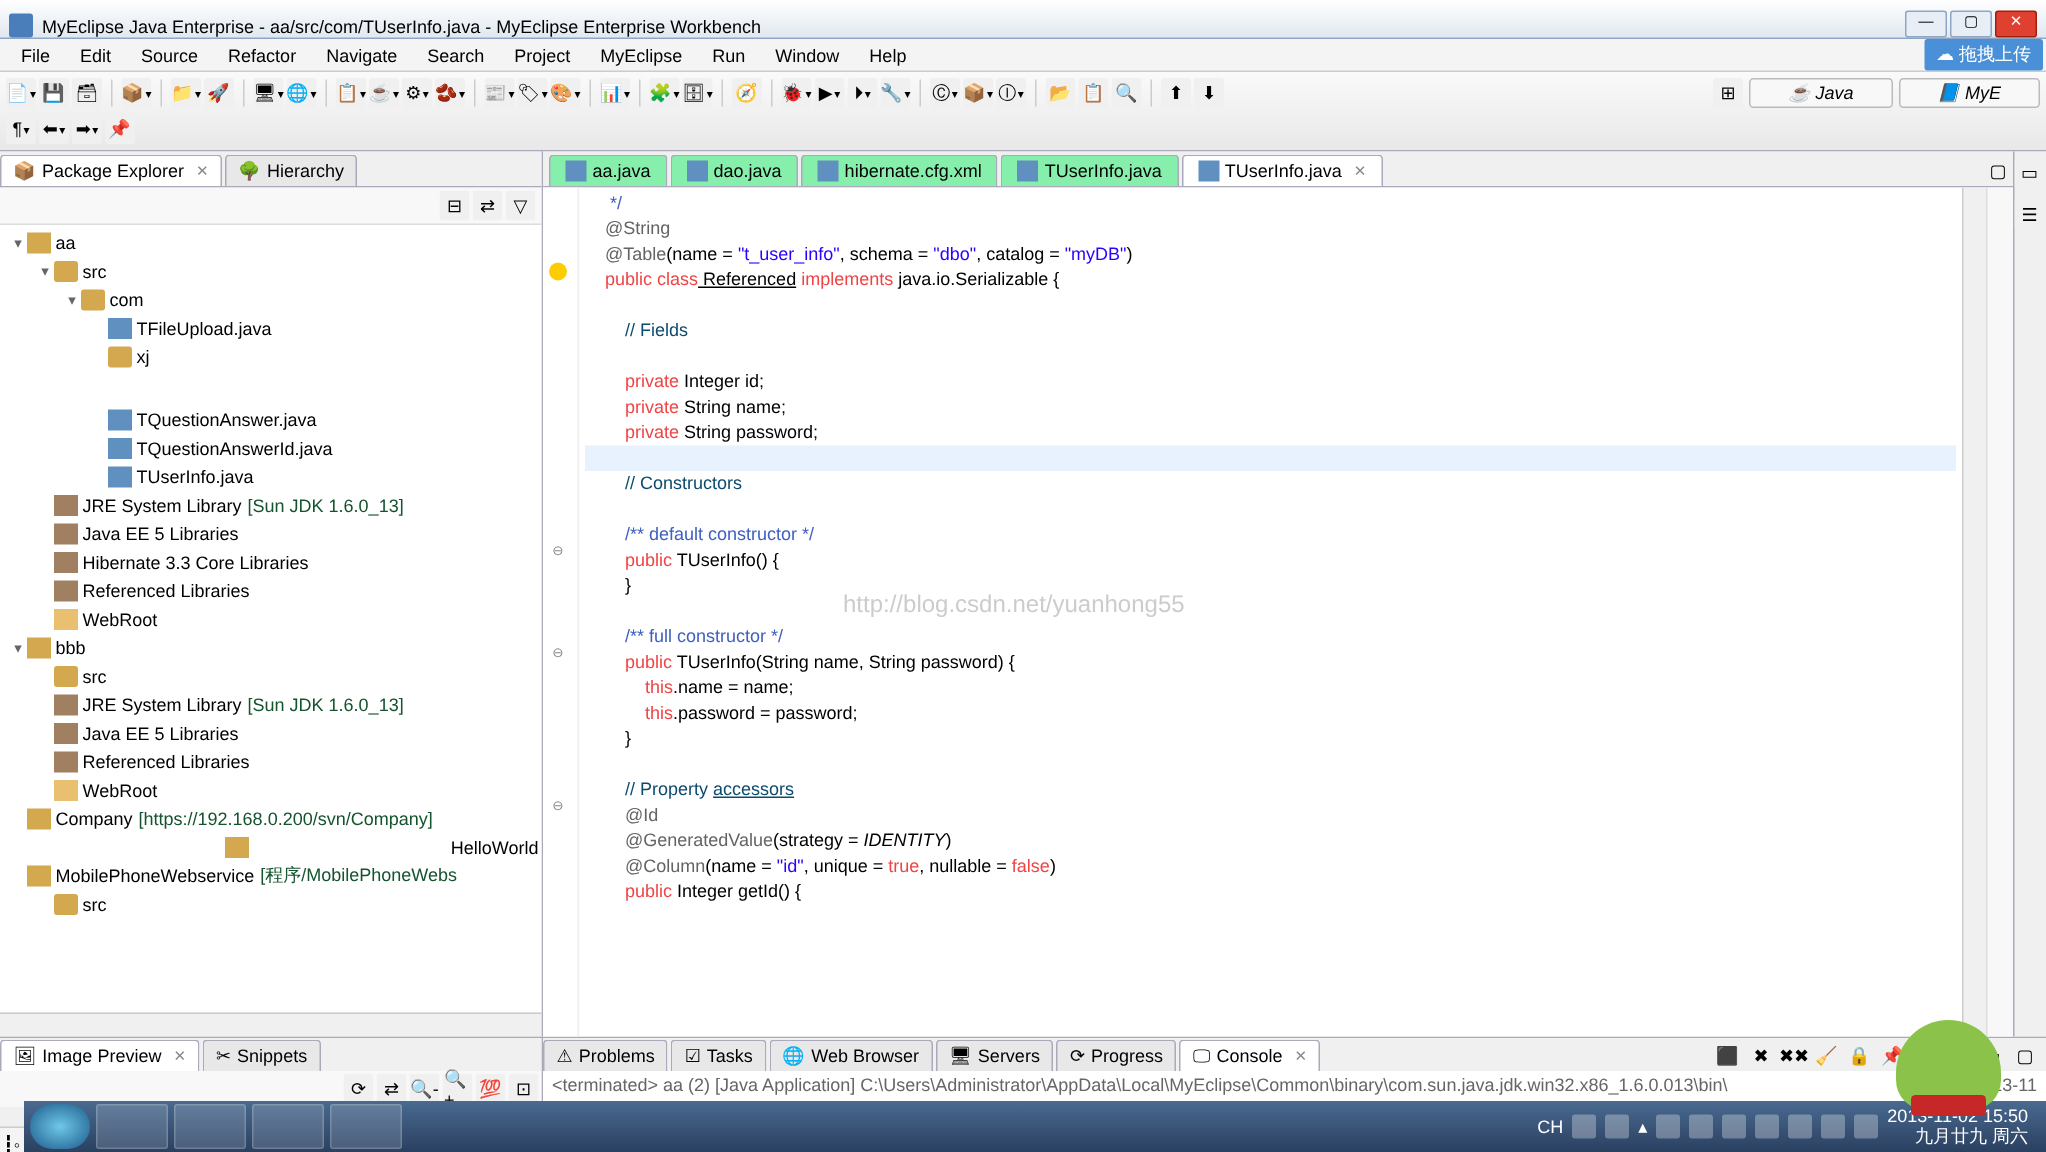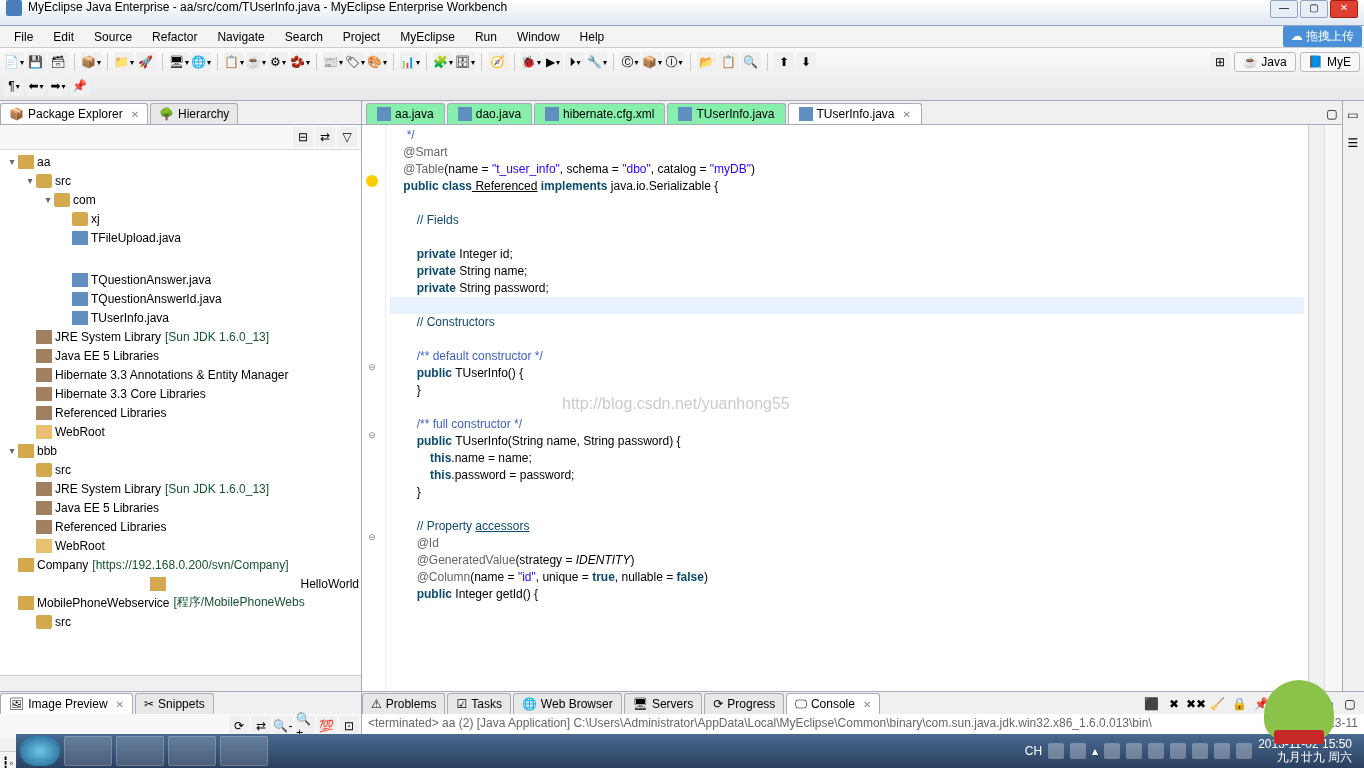--- a/index.html
+++ b/index.html
@@ -1,32 +1,32 @@
 <!DOCTYPE html>
 <html><head>
 <meta charset="utf-8">
 <style>
 * { box-sizing: border-box; font-family: Tahoma, sans-serif; font-size: 12px; margin: 0; padding: 0; }
 body { background: #f0f0f0; width: 1364px; height: 768px; overflow: hidden; position: relative; }
-.titlebar { height: 26px; background: linear-gradient(#fff,#e0e8f0); border-bottom: 1px solid #8ea6c4; display: flex; align-items: flex-start; padding: 0 6px; }
+.titlebar { height: 26px; background: linear-gradient(#fff,#e0e8f0); border-bottom: 1px solid #8ea6c4; display: flex; align-items: flex-end; padding: 0 6px; }
 .titlebar .icon { width: 16px; height: 16px; background: #4a7ebb; border-radius: 2px; margin-right: 6px; }
 .titlebar .title { flex: 1; color: #000; }
 .titlebar .wbtns { display: flex; gap: 2px; }
 .titlebar .wbtn { width: 28px; height: 18px; background: #e8eef6; border: 1px solid #8ea6c4; border-radius: 2px; text-align: center; line-height: 14px; font-size: 10px; }
 .titlebar .wbtn.close { background: #e04030; color: #fff; border-color: #a02010; }
 .menubar { height: 22px; background: #f4f4f4; display: flex; align-items: center; padding: 0 4px; border-bottom: 1px solid #ccc; position: relative; }
 .menubar .mi { padding: 2px 10px; cursor: default; }
 .menubar .right-badge { position: absolute; right: 2px; top: 0; background: #4a90d9; color: #fff; padding: 2px 8px; border-radius: 2px; }
 .toolbars { background: linear-gradient(#fafafa,#e8e8e8); border-bottom: 1px solid #aab; padding: 2px 4px; }
 .toolbar-row { display: flex; align-items: center; height: 24px; gap: 2px; }
 .tbtn { width: 20px; height: 20px; background: #f0f0f0; border: 1px solid transparent; border-radius: 2px; display: inline-flex; align-items: center; justify-content: center; font-size: 12px; }
 .sep { width: 1px; height: 18px; background: #ccc; margin: 0 4px; }
 .dropdown-arrow::after { content: "▾"; font-size: 8px; margin-left: 1px; }
 .persp-right { margin-left: auto; display: flex; gap: 4px; align-items: center; }
-.persp-btn { padding: 2px 8px; background: #f8f8f8; border: 1px solid #bbb; border-radius: 3px; }
+.persp-btn { padding: 2px 25px; background: #f8f8f8; border: 1px solid #bbb; border-radius: 3px; font-style: italic; }
 
 .main-area { display: flex; height: 590px; }
 .left-panel { width: 362px; display: flex; flex-direction: column; border-right: 1px solid #aab; }
 .view-tabs { display: flex; background: #f0f0f0; border-bottom: 1px solid #aab; height: 24px; align-items: flex-end; }
 .view-tab { padding: 3px 8px; background: #fff; border: 1px solid #aab; border-bottom: none; margin-right: 2px; border-radius: 3px 3px 0 0; display: flex; align-items: center; gap: 4px; }
 .view-tab.inactive { background: #e8e8e8; }
 .view-tab .x { font-size: 10px; color: #888; margin-left: 4px; }
 .view-toolbar { display: flex; justify-content: flex-end; padding: 2px 4px; gap: 2px; background: #f8f8f8; border-bottom: 1px solid #ddd; }
 .tree { flex: 1; overflow: auto; background: #fff; padding: 2px; }
 .tree-item { display: flex; align-items: center; height: 19px; padding-left: 4px; white-space: nowrap; }
@@ -43,21 +43,21 @@
 .editor-area { flex: 1; display: flex; flex-direction: column; }
 .editor-tabs { display: flex; background: #f0f0f0; border-bottom: 1px solid #aab; height: 24px; align-items: flex-end; padding-left: 4px; }
 .editor-tab { padding: 3px 10px; background: #86efac; border: 1px solid #aab; border-bottom: none; margin-right: 2px; border-radius: 3px 3px 0 0; display: flex; align-items: center; gap: 4px; }
 .editor-tab.active { background: #fff; }
 .editor-tab .fic { width: 14px; height: 14px; background: #6090c0; }
 .editor-tab .x { color: #888; margin-left: 4px; font-size: 10px; }
 .editor-body { flex: 1; display: flex; background: #fff; overflow: hidden; position: relative; }
 .gutter { width: 24px; background: #fff; border-right: 1px solid #eee; position: relative; }
 .gutter .mark { position: absolute; left: 4px; width: 12px; height: 12px; border-radius: 6px; font-size: 9px; text-align: center; line-height: 12px; }
 .code { flex: 1; padding: 2px 4px; font-family: 'Courier New', monospace; font-size: 13px; line-height: 17px; white-space: pre; overflow: auto; }
-.code .kw { color: #0c4a6e; font-weight: bold; }
+.code .kw { color: #ef4444; font-weight: normal; }
 .code .str { color: #2a00ff; }
 .code .cm { color: #0c4a6e; }
 .code .jd { color: #3f5fbf; }
 .code .an { color: #646464; }
 .code .hl-line { background: #e8f2fe; display: inline-block; width: 100%; }
 .code .underline { text-decoration: underline; }
 .watermark { position: absolute; top: 270px; left: 200px; color: #ccc; font-size: 16px; font-family: sans-serif; pointer-events: none; }
 .right-strip { width: 18px; background: #f8f8f8; border-left: 1px solid #ddd; }
 .vscroll { width: 16px; background: #f0f0f0; border-left: 1px solid #ccc; }
 .outline-strip { width: 22px; background: #f0f0f0; border-left: 1px solid #aab; padding-top: 4px; }
@@ -193,28 +193,28 @@
           <span class="ic ic-pkg"></span>
           <span>src</span>
         </div>
         <div class="tree-item" style="padding-left: 40px;">
           <span class="tw">▾</span>
           <span class="ic ic-pkg"></span>
           <span>com</span>
         </div>
         <div class="tree-item" style="padding-left: 58px;">
           <span class="tw"></span>
+          <span class="ic ic-java"></span>
+          <span>TFileUpload.java</span>
+        </div>
+        <div class="tree-item" style="padding-left: 58px;">
+          <span class="tw"></span>
           <span class="ic ic-pkg"></span>
           <span>xj</span>
         </div>
-        <div class="tree-item" style="padding-left: 58px;">
-          <span class="tw"></span>
-          <span class="ic ic-java"></span>
-          <span>TFileUpload.java</span>
-        </div>
         <div class="tree-item" style="padding-left: 58px; margin-top: 23px;">
           <span class="tw"></span>
           <span class="ic ic-java"></span>
           <span>TQuestionAnswer.java</span>
         </div>
         <div class="tree-item" style="padding-left: 58px;">
           <span class="tw"></span>
           <span class="ic ic-java"></span>
           <span>TQuestionAnswerId.java</span>
         </div>
@@ -226,25 +226,20 @@
         <div class="tree-item" style="padding-left: 22px;">
           <span class="tw"></span>
           <span class="ic ic-lib"></span>
           <span>JRE System Library</span>
           <span class="extra">[Sun JDK 1.6.0_13]</span>
         </div>
         <div class="tree-item" style="padding-left: 22px;">
           <span class="tw"></span>
           <span class="ic ic-lib"></span>
           <span>Java EE 5 Libraries</span>
-        </div>
-        <div class="tree-item" style="padding-left: 22px;">
-          <span class="tw"></span>
-          <span class="ic ic-lib"></span>
-          <span>Hibernate 3.3 Annotations &amp; Entity Manager</span>
         </div>
         <div class="tree-item" style="padding-left: 22px;">
           <span class="tw"></span>
           <span class="ic ic-lib"></span>
           <span>Hibernate 3.3 Core Libraries</span>
         </div>
         <div class="tree-item" style="padding-left: 22px;">
           <span class="tw"></span>
           <span class="ic ic-lib"></span>
           <span>Referenced Libraries</span>
@@ -337,21 +332,21 @@
         <div style="margin-left: auto;"><span class="tbtn">▢</span></div>
       </div>
     <div class="editor-body">
       <div class="gutter">
         <div class="mark" style="top:50px;background:#fc0"></div>
         <div class="mark" style="top:236px;color:#888">⊖</div>
         <div class="mark" style="top:304px;color:#888">⊖</div>
         <div class="mark" style="top:406px;color:#888">⊖</div>
       </div>
       <div class="code"><span class="jd">     */</span>
-<span class="an">    @Smart</span>
+<span class="an">    @String</span>
 <span class="an">    @Table</span><span>(name = </span><span class="str">"t_user_info"</span><span>, schema = </span><span class="str">"dbo"</span><span>, catalog = </span><span class="str">"myDB"</span><span>)</span>
 <span class="kw">    public</span><span class="kw"> class</span><span class="underline"> Referenced</span><span class="kw"> implements</span><span> java.io.Serializable {</span>
 
 <span class="cm">        // Fields</span>
 
 <span class="kw">        private</span><span> Integer id;</span>
 <span class="kw">        private</span><span> String name;</span>
 <span class="kw">        private</span><span> String password;</span>
 <span class="hl-line"> </span>
 <span class="cm">        // Constructors</span>

